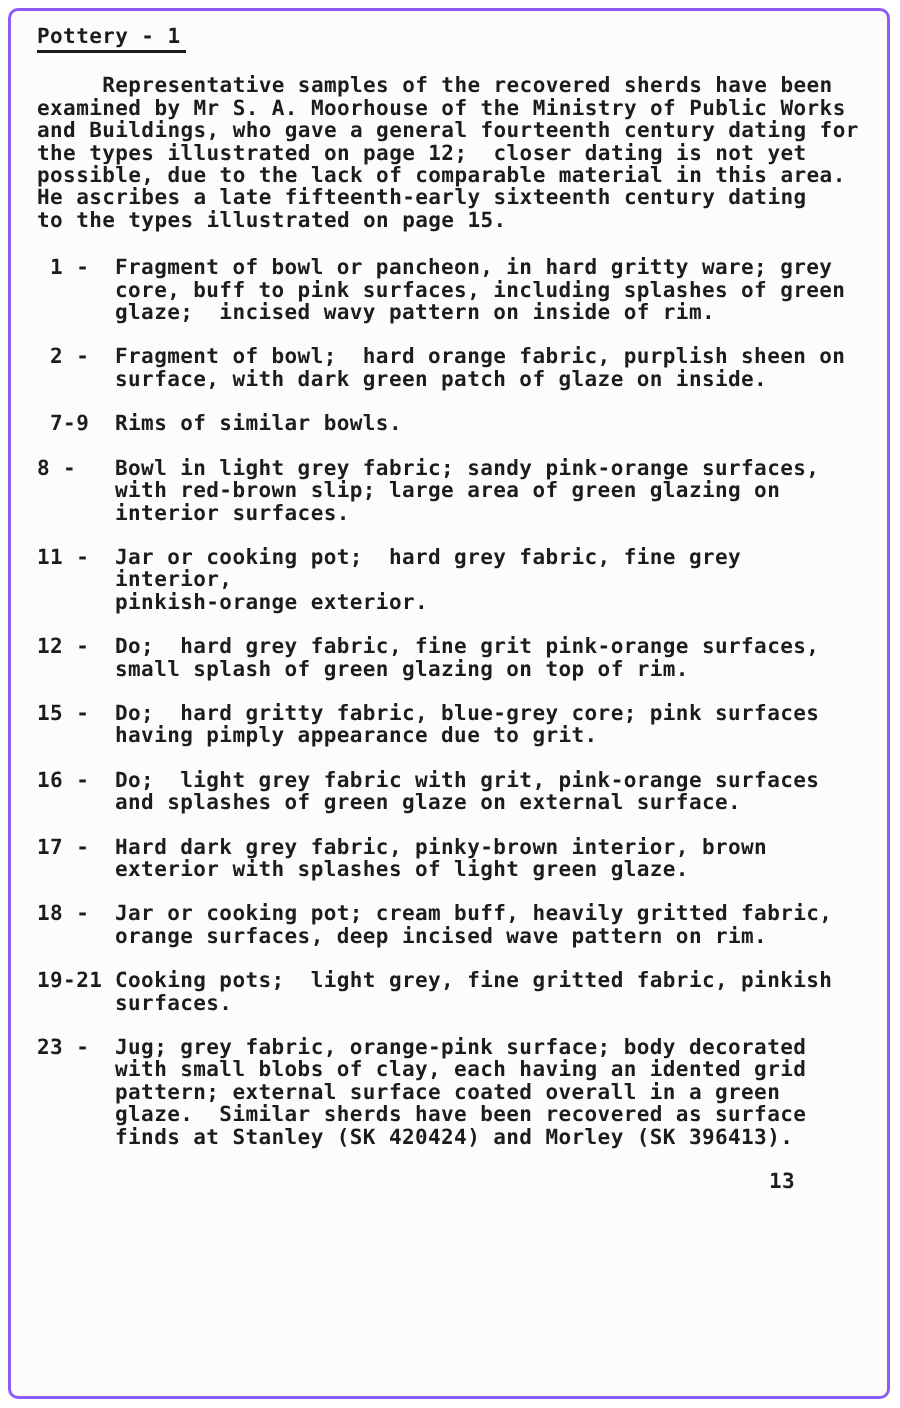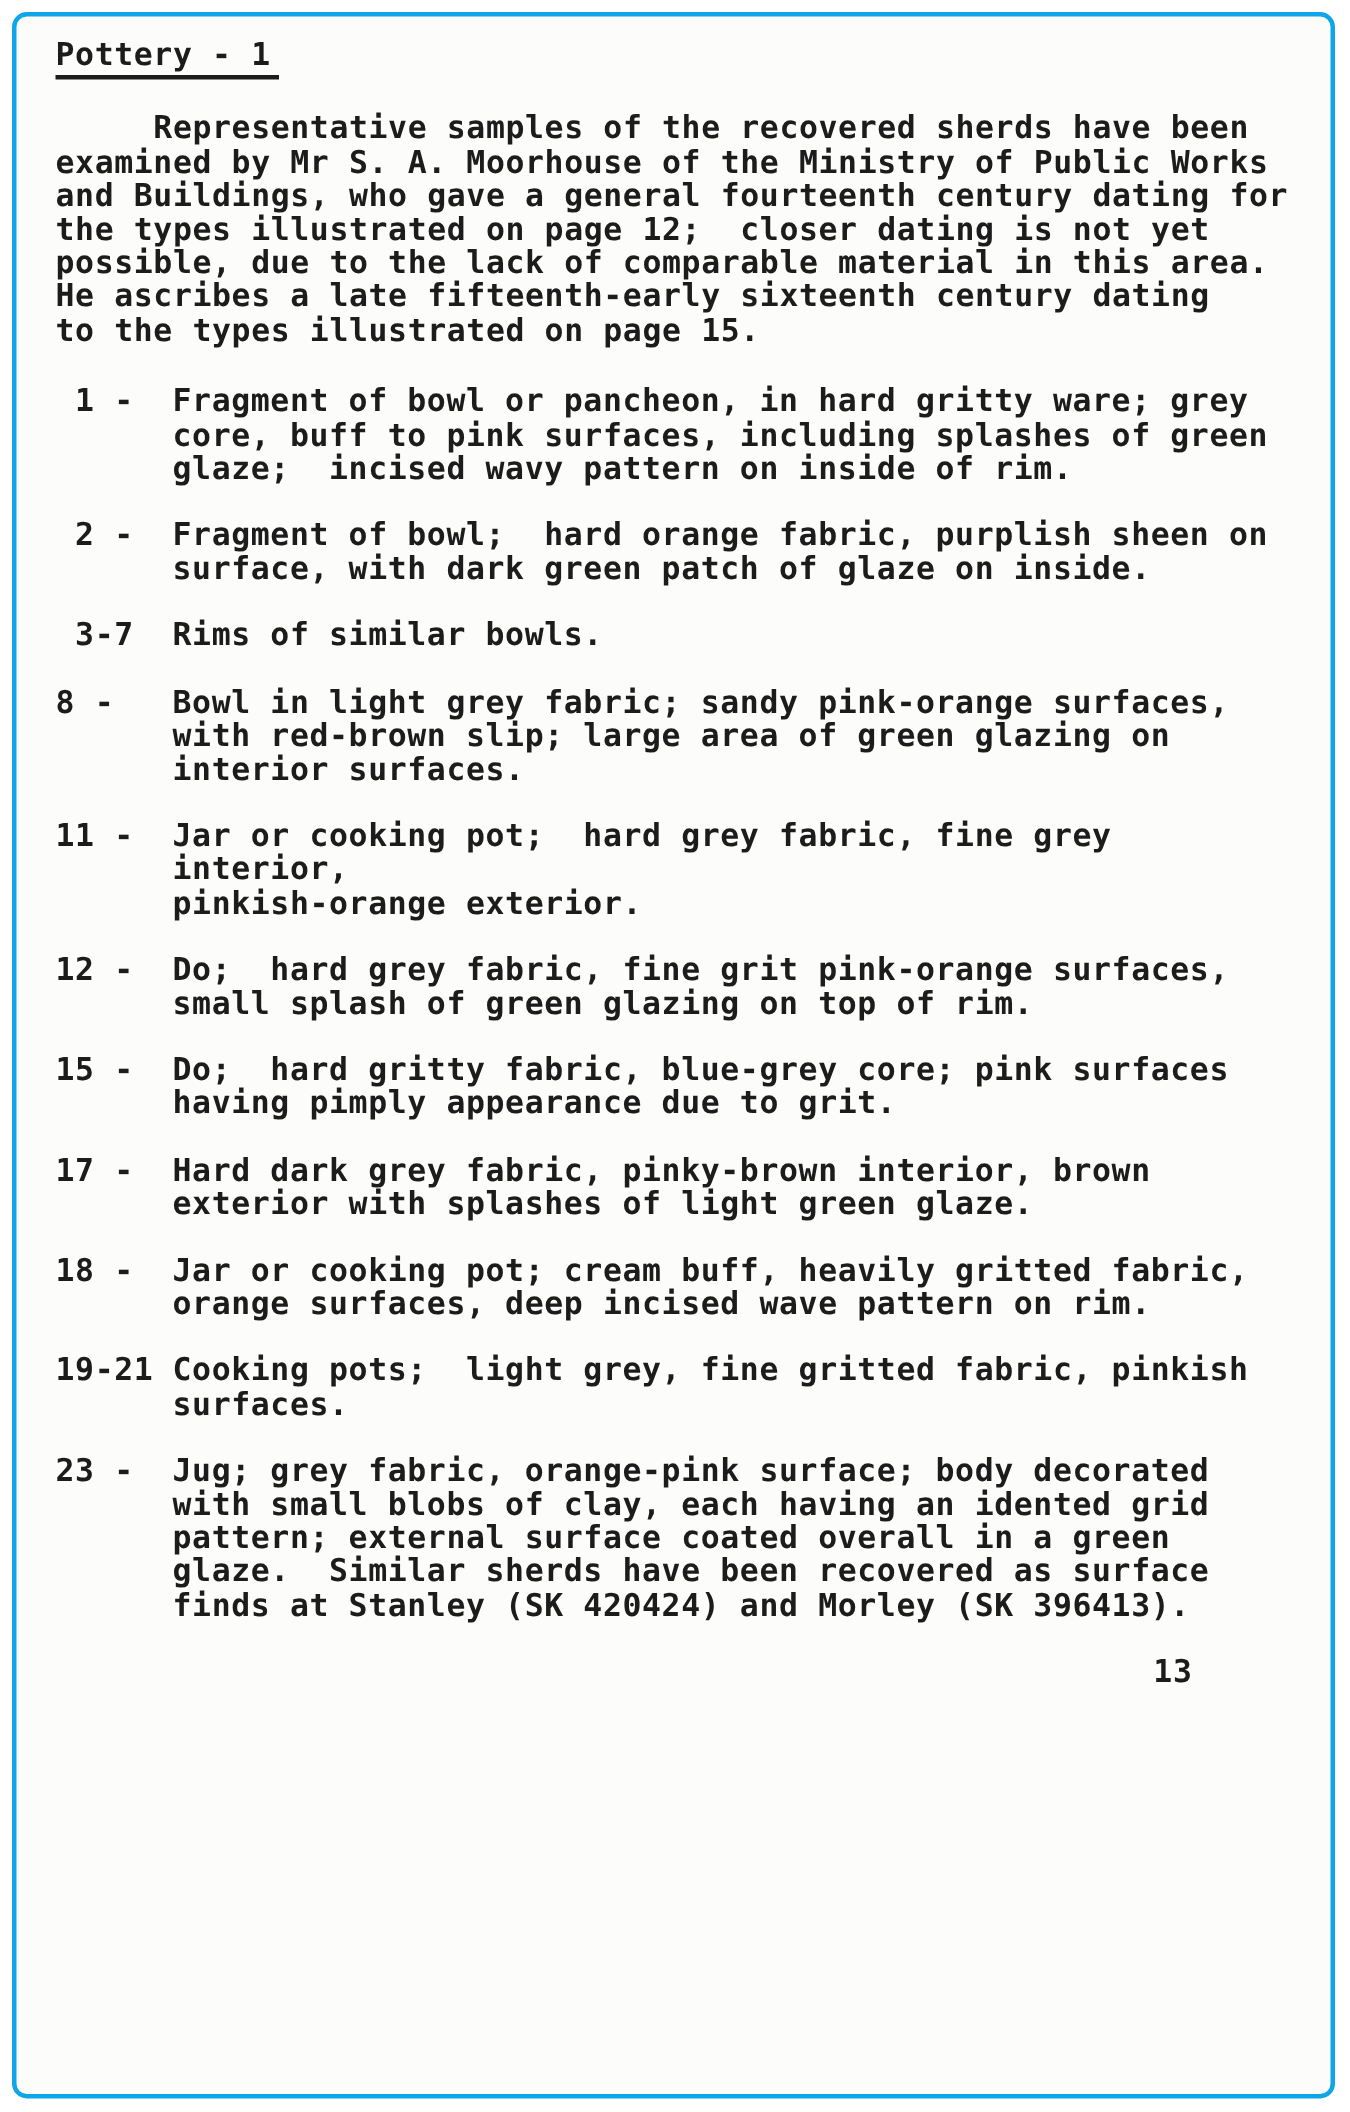--- a/index.html
+++ b/index.html
@@ -6,21 +6,21 @@
     margin: 0;
     padding: 0;
     width: 900px;
     height: 1408px;
     background: #ffffff;
     overflow: hidden;
   }
   .page {
     position: absolute;
     top: 8px; left: 8px; right: 10px; bottom: 9px;
-    border: 3px solid #0ea5e9;
+    border: 3px solid #8b5cf6;
     border-radius: 10px;
     background: #fcfcfa;
     box-sizing: border-box;
     padding: 14px 16px 0 26px;
     overflow: hidden;
     font-family: "DejaVu Sans Mono", "Liberation Mono", monospace;
     font-weight: bold;
     font-size: 21px;
     line-height: 22.4px;
     letter-spacing: 0.4px;
@@ -81,21 +81,21 @@
       <span class="body">Fragment of bowl or pancheon, in hard gritty ware; grey
 core, buff to pink surfaces, including splashes of green
 glaze;  incised wavy pattern on inside of rim.</span>
     </div>
     <div class="row">
       <span class="num"> 2 -</span>
       <span class="body">Fragment of bowl;  hard orange fabric, purplish sheen on
 surface, with dark green patch of glaze on inside.</span>
     </div>
     <div class="row">
-      <span class="num"> 3-7</span>
+      <span class="num"> 7-9</span>
       <span class="body">Rims of similar bowls.</span>
     </div>
     <div class="row">
       <span class="num">8 -</span>
       <span class="body">Bowl in light grey fabric; sandy pink-orange surfaces,
 with red-brown slip; large area of green glazing on
 interior surfaces.</span>
     </div>
     <div class="row">
       <span class="num">11 -</span>
@@ -104,20 +104,25 @@
     </div>
     <div class="row">
       <span class="num">12 -</span>
       <span class="body">Do;  hard grey fabric, fine grit pink-orange surfaces,
 small splash of green glazing on top of rim.</span>
     </div>
     <div class="row">
       <span class="num">15 -</span>
       <span class="body">Do;  hard gritty fabric, blue-grey core; pink surfaces
 having pimply appearance due to grit.</span>
+    </div>
+    <div class="row">
+      <span class="num">16 -</span>
+      <span class="body">Do;  light grey fabric with grit, pink-orange surfaces
+and splashes of green glaze on external surface.</span>
     </div>
     <div class="row">
       <span class="num">17 -</span>
       <span class="body">Hard dark grey fabric, pinky-brown interior, brown
 exterior with splashes of light green glaze.</span>
     </div>
     <div class="row">
       <span class="num">18 -</span>
       <span class="body">Jar or cooking pot; cream buff, heavily gritted fabric,
 orange surfaces, deep incised wave pattern on rim.</span>

